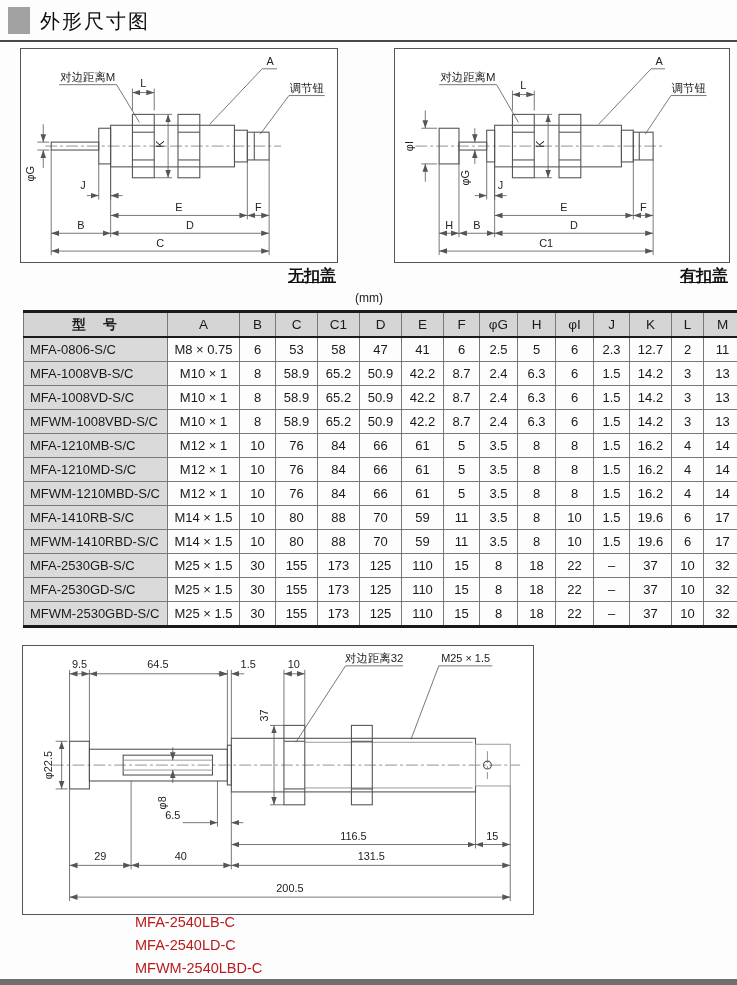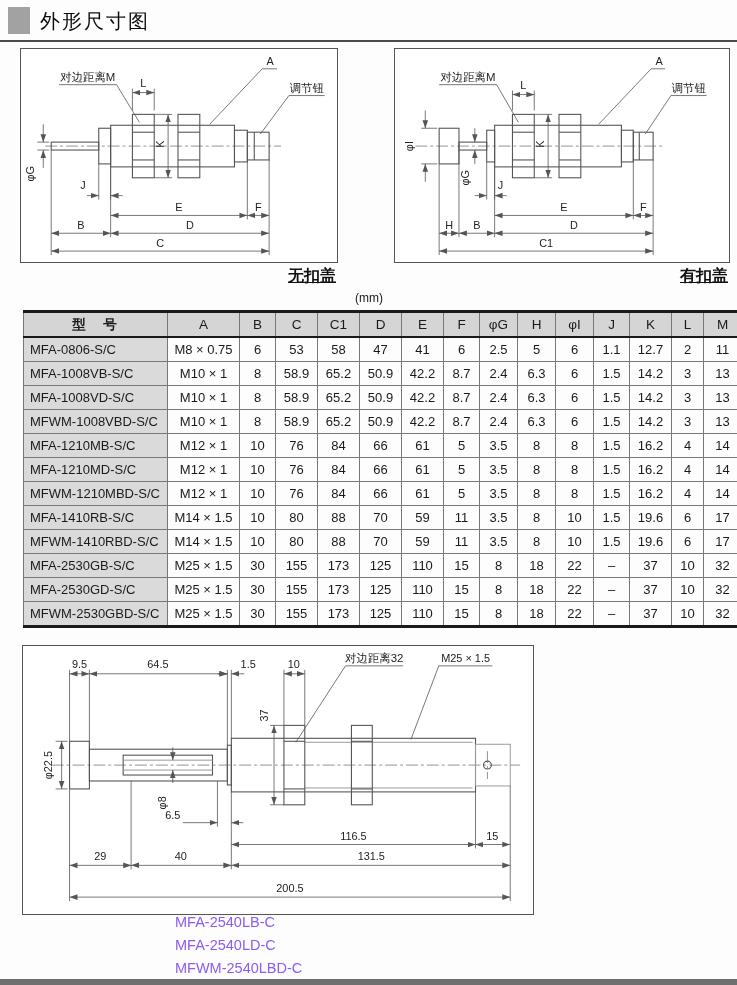--- a/index.html
+++ b/index.html
@@ -15,21 +15,21 @@
   #capL{left:20px;width:316px;}
   #capR{left:394px;width:334px;}
   .unit{position:absolute;top:291px;left:10px;width:718px;text-align:center;font-size:12px;}
   table{position:absolute;left:23px;top:310px;width:718px;border-collapse:collapse;table-layout:fixed;
         font-size:13px;border-top:3px solid #1a1a1a;border-bottom:3px solid #1a1a1a;}
   th,td{border:1px solid #787878;text-align:center;padding:2px 1px;height:19px;white-space:nowrap;overflow:hidden;}
   thead th{background:#d5d5d5;font-weight:normal;font-size:13.5px;border-bottom:2.5px solid #1a1a1a;}
   thead th:first-child{font-weight:bold;letter-spacing:2px;}
   tbody td:first-child{background:#dadada;text-align:left;padding-left:6px;}
   #boxB{left:22px;top:637px;width:510px;height:268px;margin-top:8px;}
-  .models{position:absolute;left:135px;top:911px;font-size:14.5px;line-height:23px;color:#8b5cf6;margin-left:40px;}
+  .models{position:absolute;left:135px;top:911px;font-size:14.5px;line-height:23px;color:#b91c1c;}
   .footbar{position:absolute;left:0;top:979px;width:737px;height:6px;background:#6f6f6f;}
   svg{display:block;}
   .pl{fill:none;stroke:#555;stroke-width:1.1;}
   .plg{fill:none;stroke:#9a9a9a;stroke-width:1;}
   .dim{fill:none;stroke:#555;stroke-width:0.8;}
   .cl{fill:none;stroke:#777;stroke-width:0.8;stroke-dasharray:12 3 3 3;}
   text.d{font-size:11px;fill:#222;}
   text.cjk{font-size:11.5px;fill:#222;}
 </style>
 </head>
@@ -238,21 +238,21 @@
         <td>M8 × 0.75</td>
         <td>6</td>
         <td>53</td>
         <td>58</td>
         <td>47</td>
         <td>41</td>
         <td>6</td>
         <td>2.5</td>
         <td>5</td>
         <td>6</td>
-        <td>1.1</td>
+        <td>2.3</td>
         <td>12.7</td>
         <td>2</td>
         <td>11</td>
       </tr>
       <tr>
         <td>MFA-1008VB-S/C</td>
         <td>M10 × 1</td>
         <td>8</td>
         <td>58.9</td>
         <td>65.2</td>

